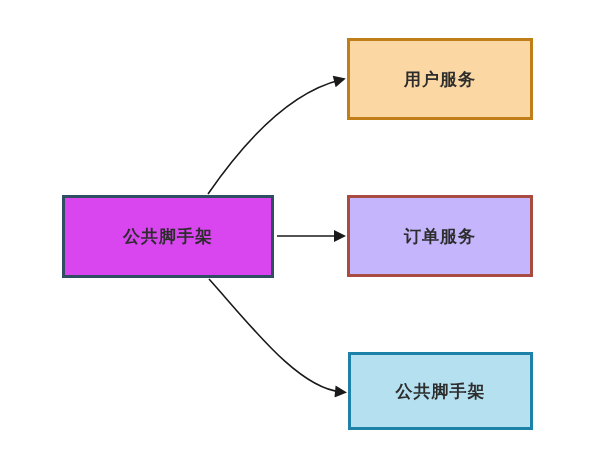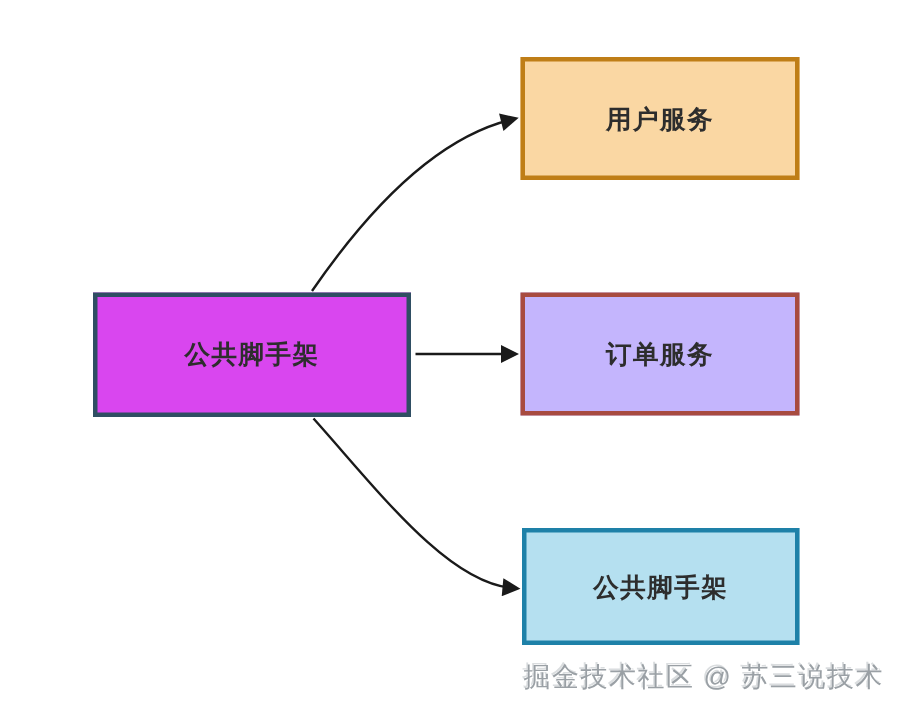--- a/index.html
+++ b/index.html
@@ -81,15 +81,14 @@
   </div>
 
   <div class="node node-target-1" style="background-color: #c4b5fd; border-color: rgb(168, 75, 64);">
     <span class="label">订单服务</span>
   </div>
 
   <div class="node node-target-2" style="background-color: rgb(181, 224, 240); border-color: rgb(30, 129, 168);">
     <span class="label">公共脚手架</span>
   </div>
 
-  <div class="watermark">掘金技术社区 @ 苏三说技术</div>
 
 </div>
 
 </body></html>

